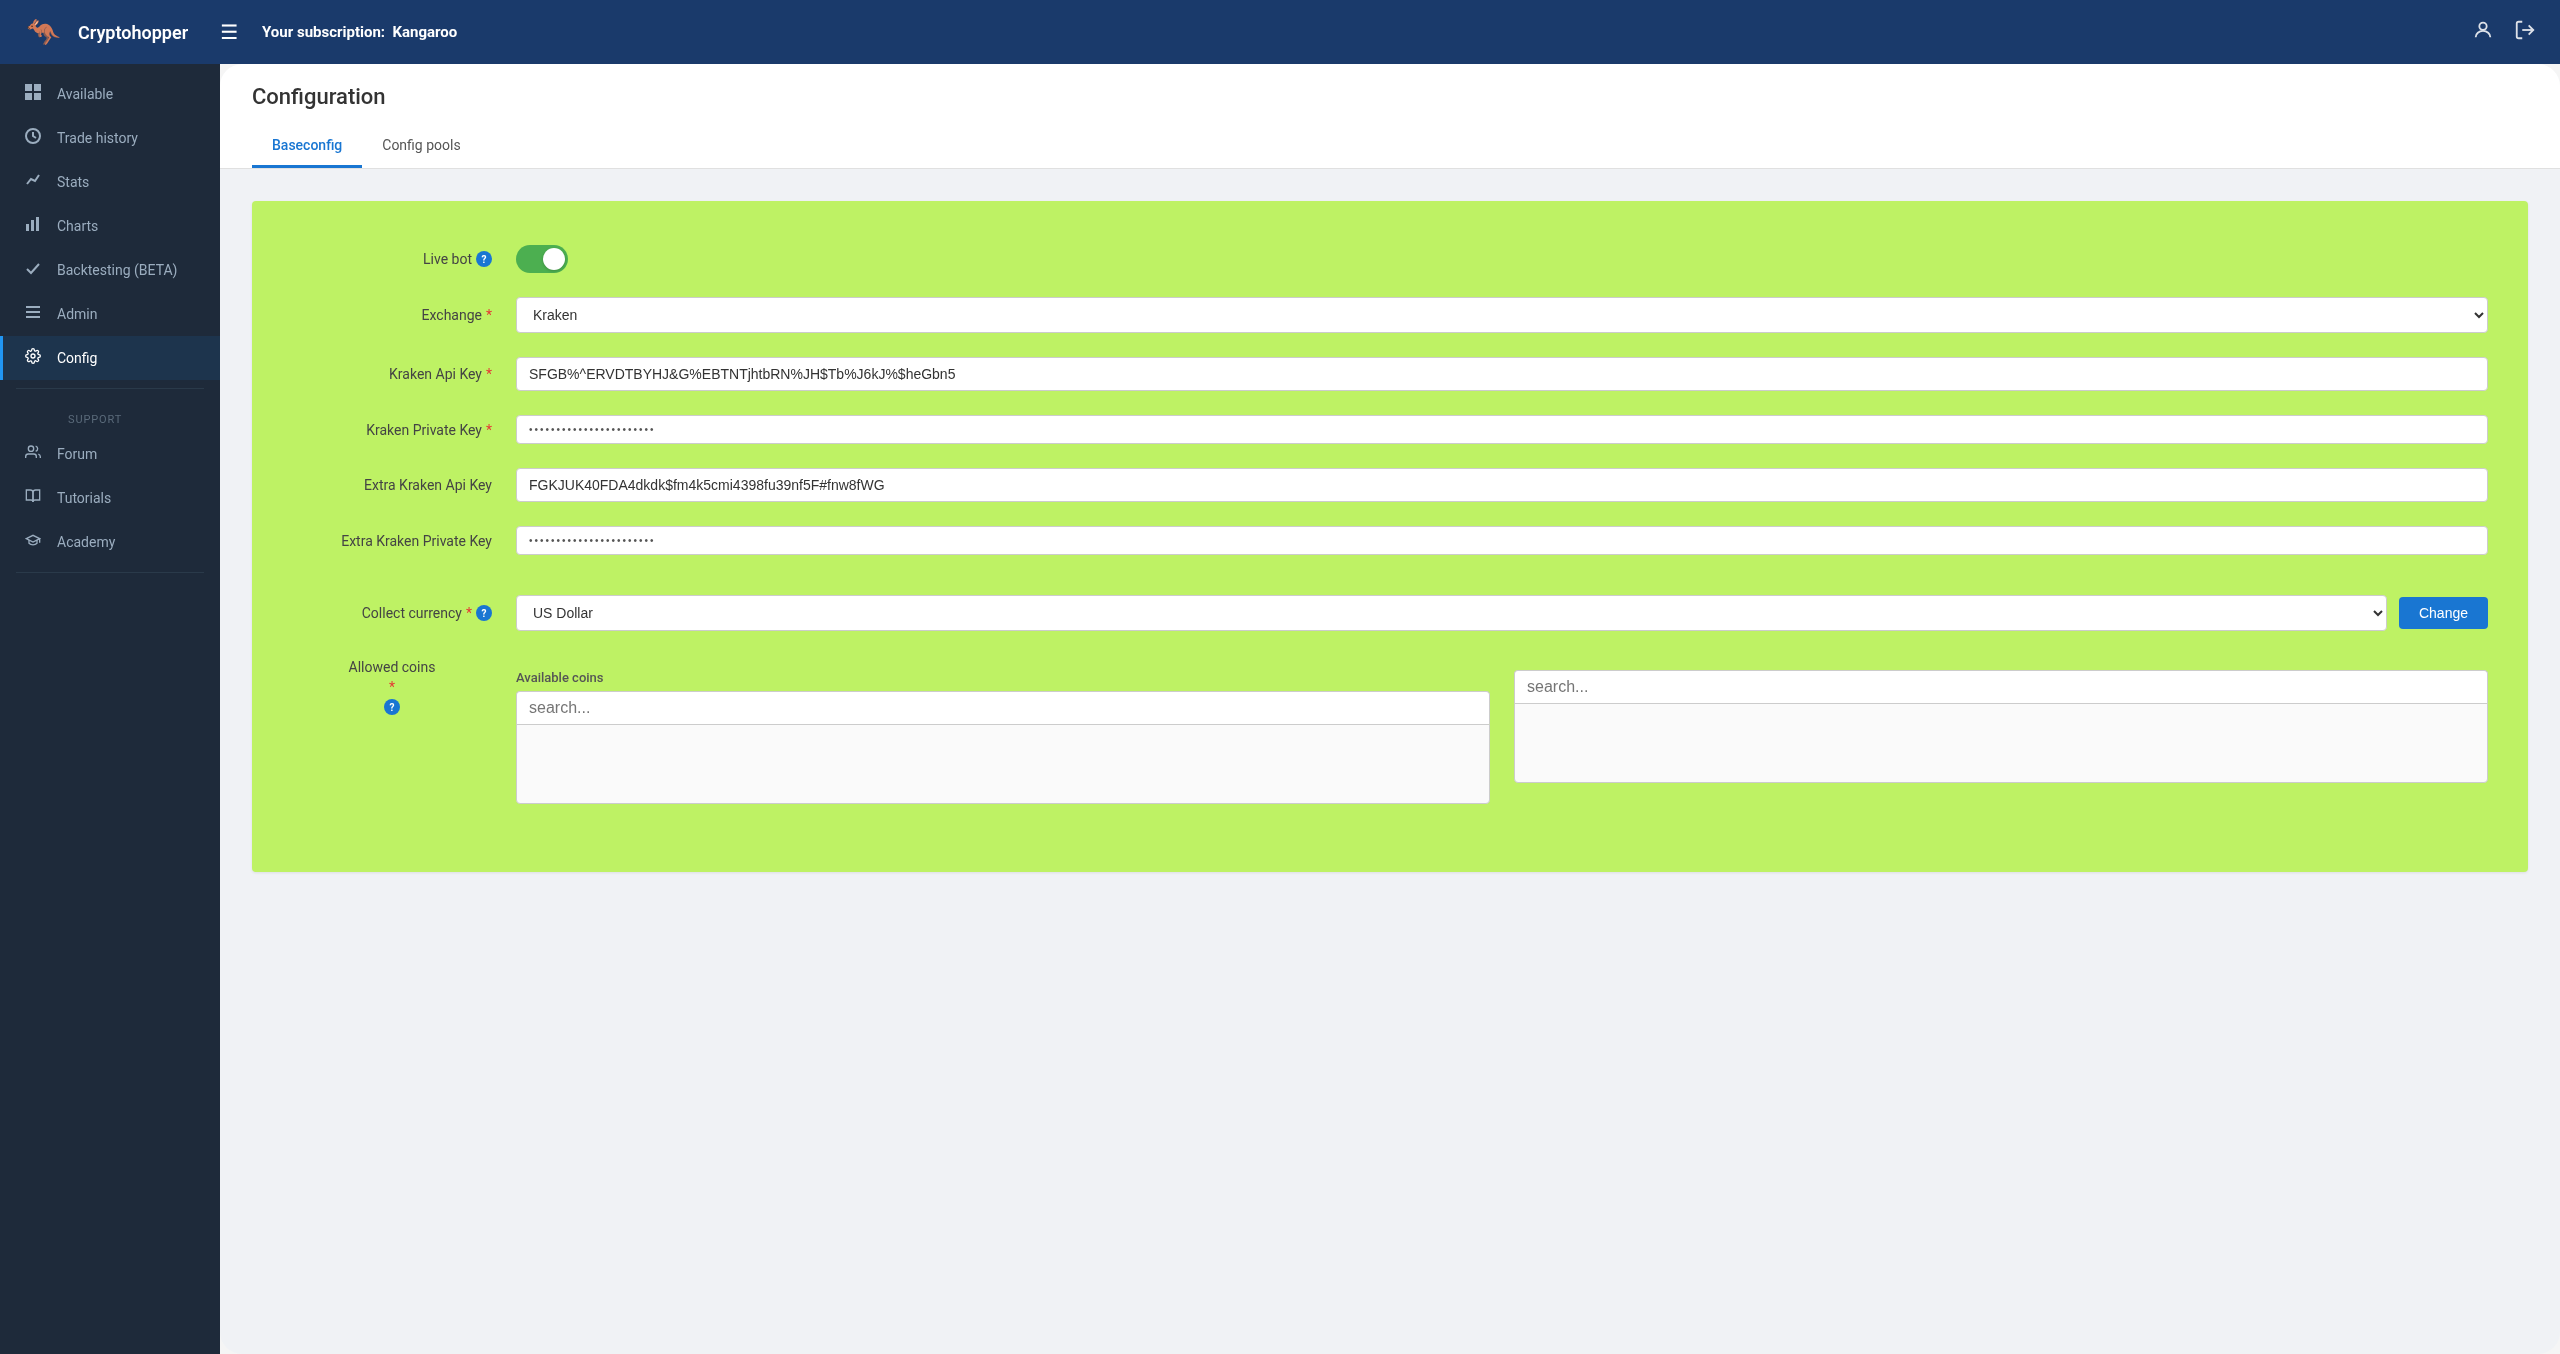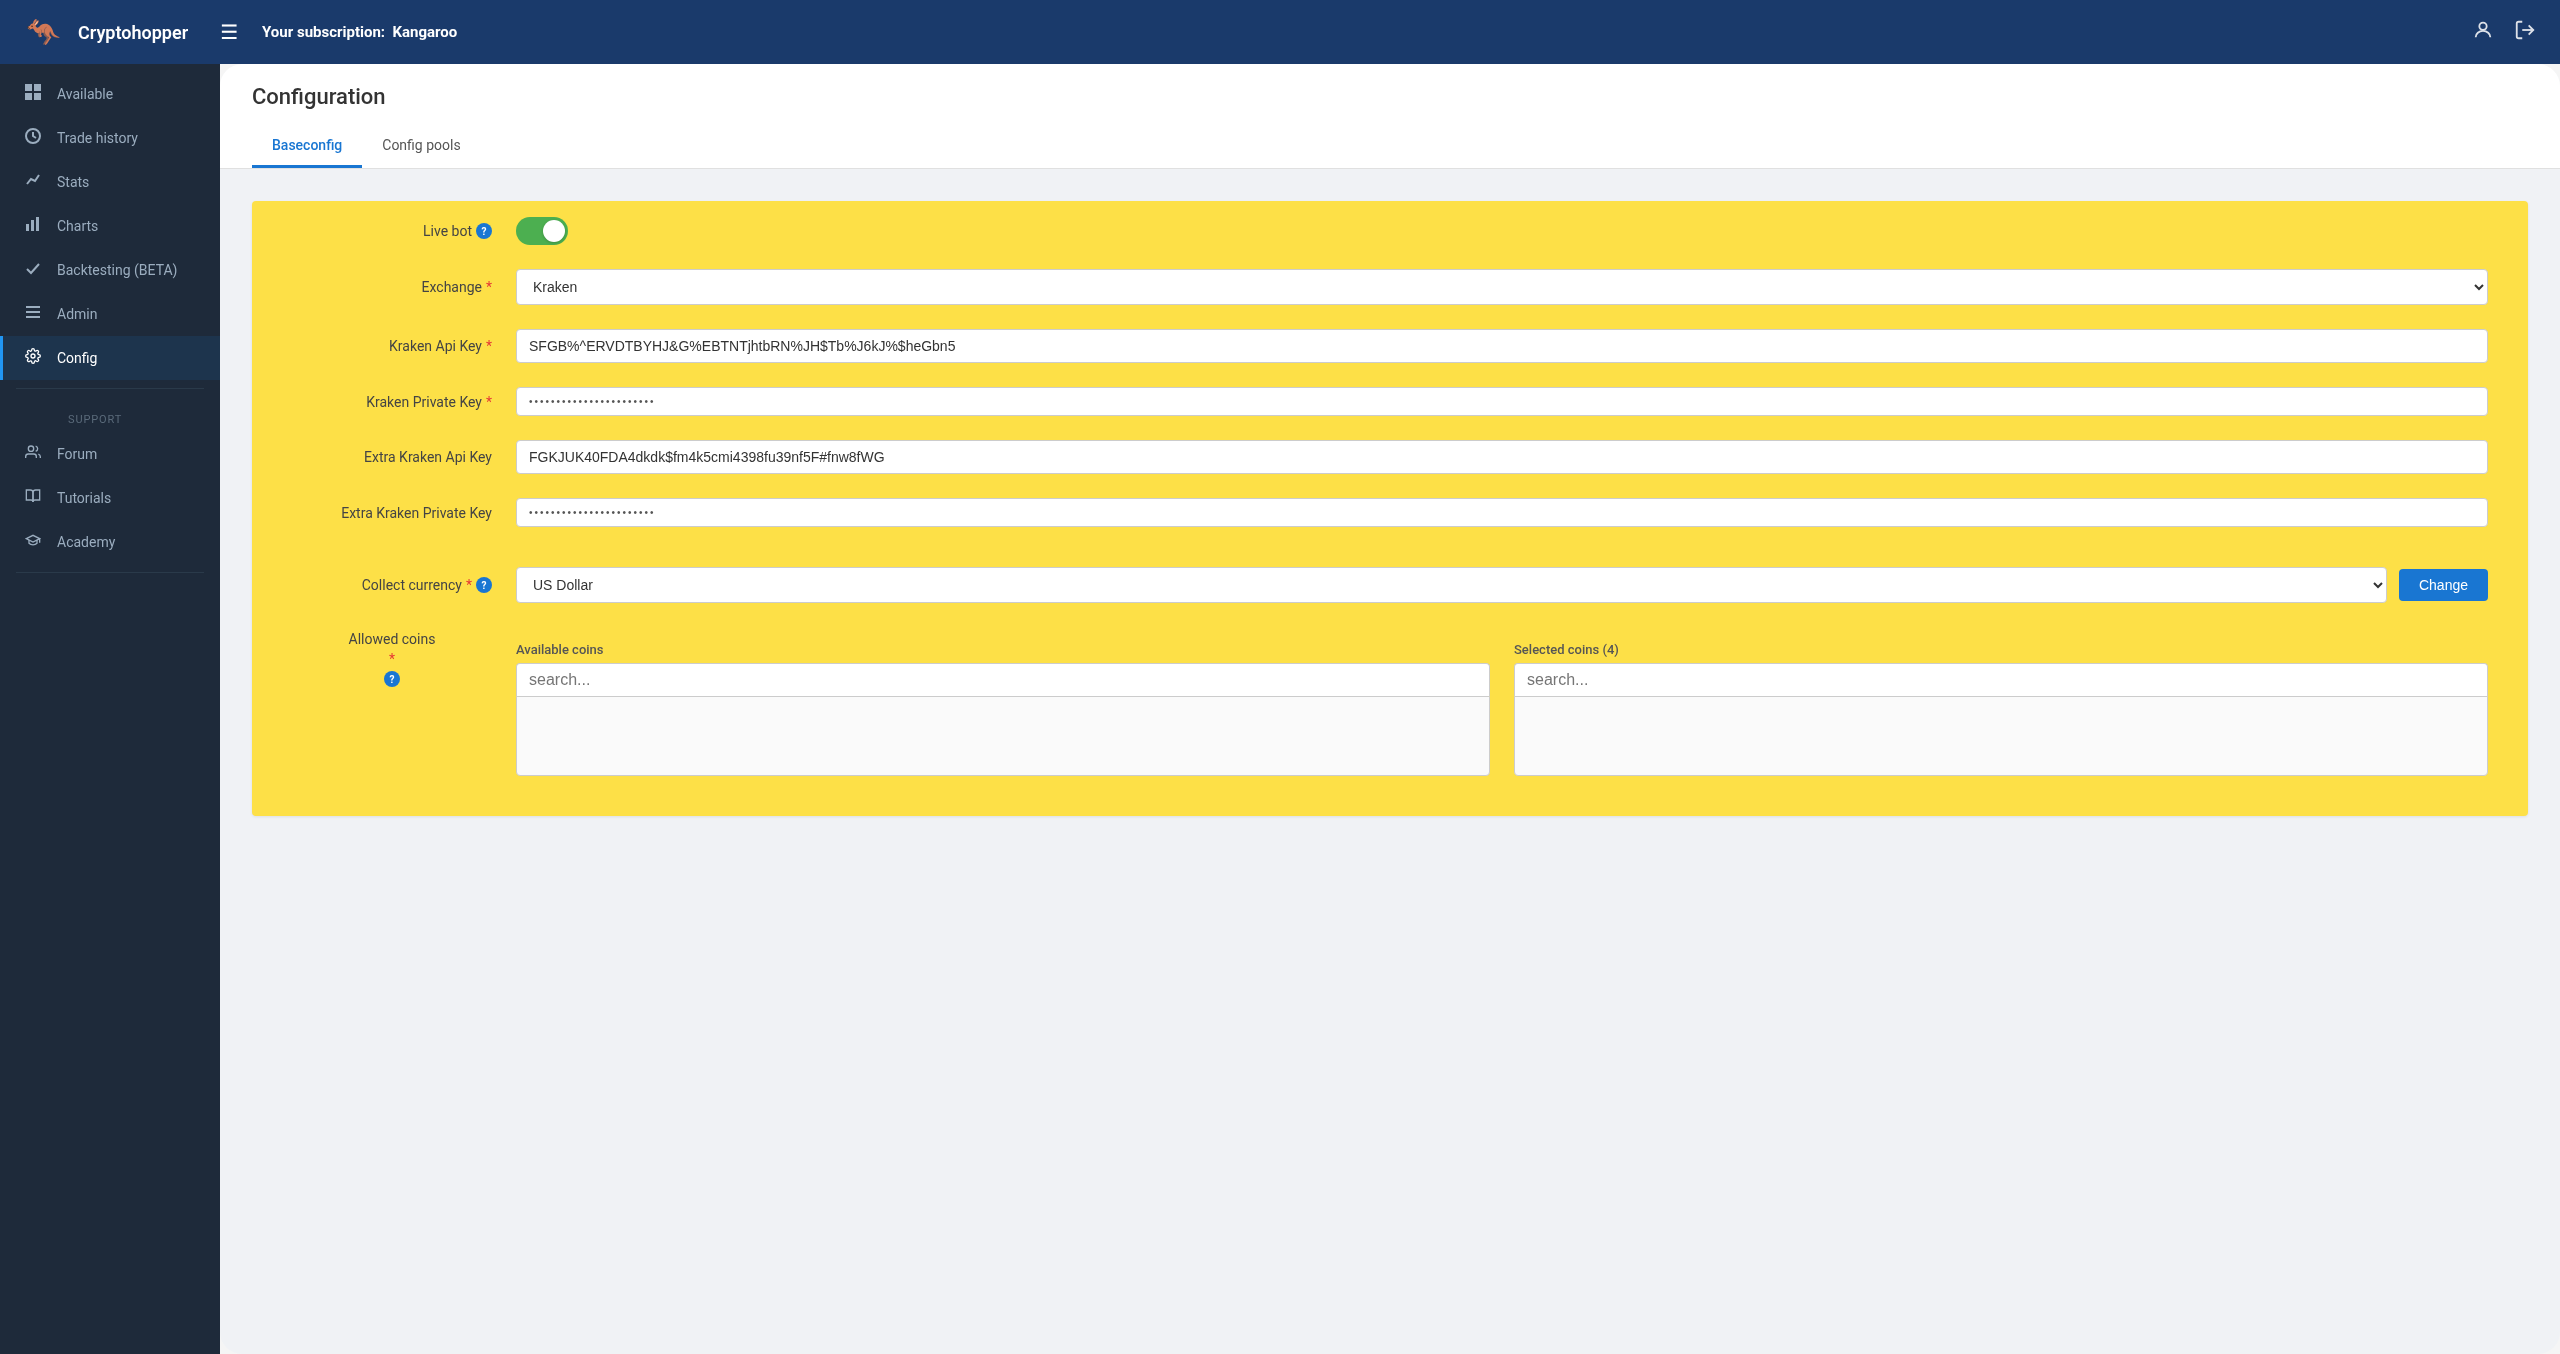--- a/index.html
+++ b/index.html
@@ -151,24 +151,24 @@
       font-weight: 500;
     }
 
     .page-body {
       padding: 32px;
       flex: 1;
     }
 
     
     .form-card {
-      background: #fde047;
+      background: #bef264;
       border-radius: 4px;
       box-shadow: 0 1px 3px rgba(0,0,0,0.08);
-      padding: 16px 40px;
+      padding: 44px 40px;
     }
     .form-row {
       display: flex;
       align-items: center;
       margin-bottom: 24px;
       gap: 24px;
     }
     .form-label {
       width: 200px;
       text-align: right;
@@ -575,21 +575,20 @@
             <span class="help-icon">?</span>
           </div>
           <div class="form-control">
             <div class="coins-row">
               <div class="coin-box">
                 <div class="coin-box-title">Available coins</div>
                 <input type="text" class="coin-search" placeholder="search..." style="">
                 <div class="coin-list"></div>
               </div>
               <div class="coin-box">
-                <div class="coin-box-title">Selected coins (4)</div>
                 <input type="text" class="coin-search" placeholder="search..." style="">
                 <div class="coin-list"></div>
               </div>
             </div>
           </div>
         </div>
 
       </div>
     </div>
   </main>

